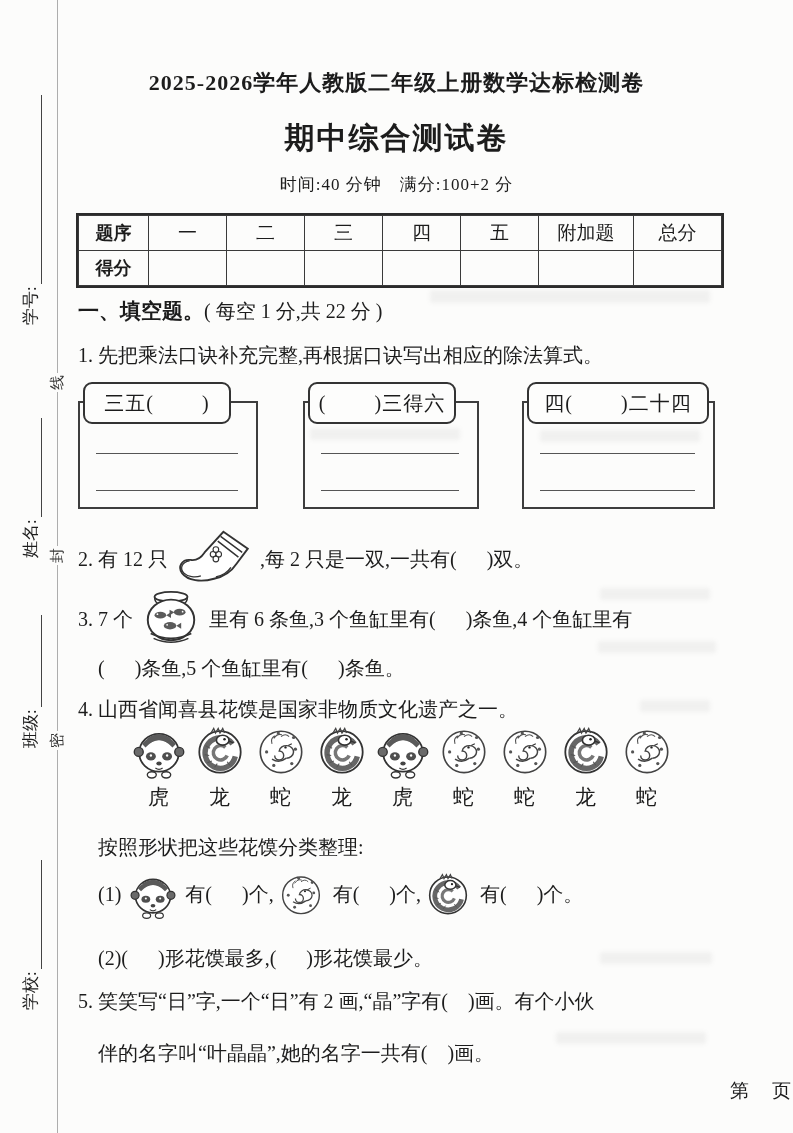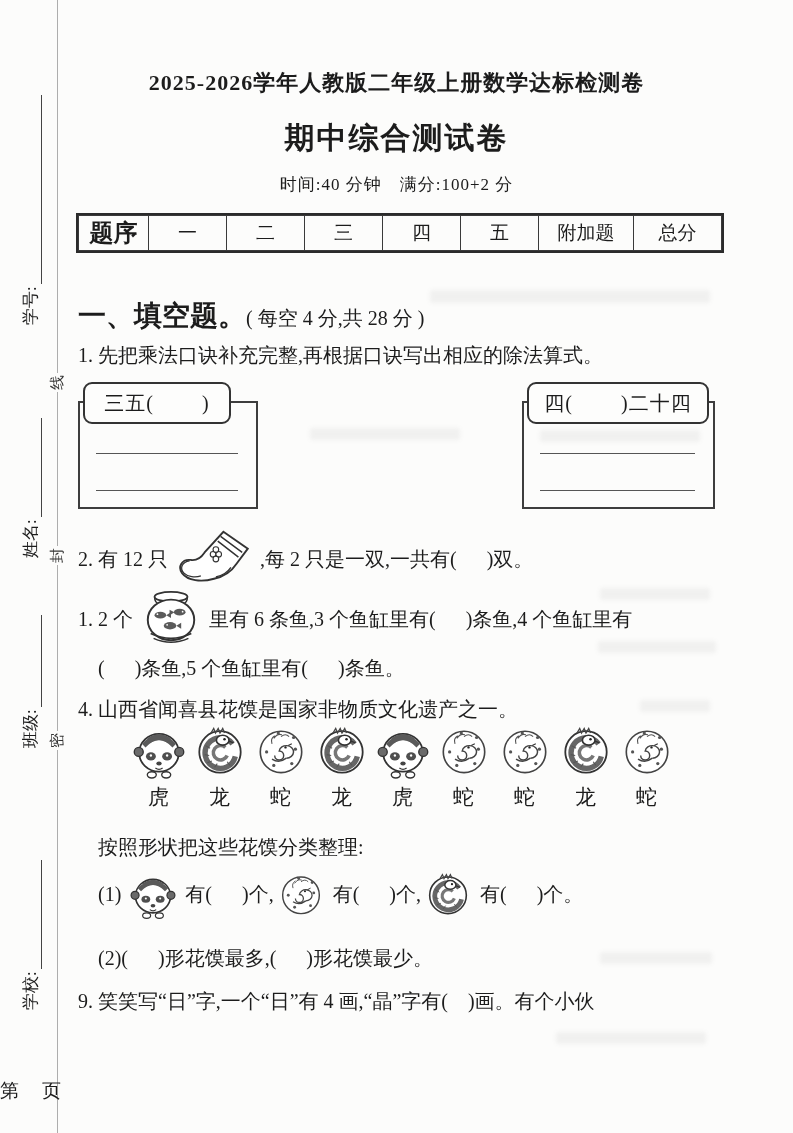--- a/index.html
+++ b/index.html
@@ -14,25 +14,25 @@
   .title1{top:68px;font-size:22px;letter-spacing:1px;}
   .title2{top:118px;font-size:30px;letter-spacing:2px;}
   .info{top:173px;left:40px;right:40px;text-align:center;font-size:17px;letter-spacing:1px;}
 
   
   table.score{border-collapse:collapse;table-layout:fixed;width:643px;}
   .score-wrap{top:213px;left:76px;border:2px solid #2b2b2b;}
   table.score td{border:1px solid #3a3a3a;height:32px;text-align:center;
                  font-size:19px;vertical-align:middle;}
   table.score td.hdr{font-family:"Liberation Sans","DejaVu Sans",sans-serif;
-                     font-weight:bold;font-size:24px;}
+                     font-weight:bold;font-size:18px;}
 
   
   .sec-head{top:297px;left:78px;font-size:20px;}
-  .sec-head b{font-family:Liberation Sans, sans-serif;font-size:28px;}
+  .sec-head b{font-family:Liberation Sans, sans-serif;font-size:21px;}
   .qtext{font-size:20px;line-height:1.35;}
 
   
   .card{position:absolute;top:382px;height:127px;}
   .card .tab{position:relative;z-index:2;margin-left:5px;height:38px;
              border:2px solid #333;border-radius:9px;background:#fdfdfc;
              display:flex;align-items:center;justify-content:center;
              font-size:20px;letter-spacing:1px;}
   .card .box{position:absolute;left:0;right:0;top:19px;bottom:0;border:2px solid #3d3d3d;}
   .card .wline{position:absolute;left:16px;right:18px;border-top:1.6px solid #555;height:0;}
@@ -52,21 +52,21 @@
   .mfield{position:absolute;left:18px;transform-origin:0 0;transform:rotate(-90deg);
           display:flex;align-items:flex-end;font-size:17px;height:24px;}
   .mfield .mlabel{white-space:nowrap;}
   .mfield .mline{flex:1 0 auto;border-bottom:1.3px solid #444;height:20px;margin-left:2px;}
   .sealchar{position:absolute;left:48px;transform:rotate(-90deg);font-size:15px;
             background:#fcfcfb;padding:1px 2px;color:#333;}
 
   
   .bleed{position:absolute;background:#8f8f8f;opacity:.10;filter:blur(2px);border-radius:2px;}
 
-  .footer{top:1078px;left:0;right:0;text-align:left;font-size:19px;letter-spacing:2px;}
+  .footer{top:1078px;left:0;right:0;text-align:right;font-size:19px;letter-spacing:2px;}
 </style>
 </head>
 <body>
 
 <svg width="0" height="0" style="position:absolute" aria-hidden="true">
   <defs>
     <symbol id="sym-tiger-bun" viewBox="0 0 60 64">
       <ellipse cx="30" cy="34" rx="22" ry="21" fill="#fff" stroke="#333" stroke-width="2"></ellipse>
       <path d="M11 24 Q30 4 49 24 L45 28 Q30 12 15 28 Z" fill="#5a5a5a"></path>
       <path d="M17 18 Q30 9 43 18 L40 23 Q30 16 20 23 Z" fill="#5a5a5a"></path>
@@ -191,55 +191,72 @@
           <tr>
         <td class="hdr">题序</td>
         <td>一</td>
         <td>二</td>
         <td>三</td>
         <td>四</td>
         <td>五</td>
         <td>附加题</td>
         <td>总分</td>
       </tr>
+      <tr>
+        <td class="hdr">得分</td>
+        <td></td>
+        <td></td>
+        <td></td>
+        <td></td>
+        <td></td>
+        <td></td>
+        <td></td>
+      </tr>
     </tbody>
       </table>
   </div>
 
   <div class="abs sec-head">
-    <b class="t">一、填空题。</b><span class="t">( 每空 4 分,共 28 分 )</span>
+    <b class="t">一、填空题。</b><span class="t">( 每空 1 分,共 22 分 )</span>
   </div>
 
   <div class="abs qtext t" style="top:342px;left:78px;">1. 先把乘法口诀补充完整,再根据口诀写出相应的除法算式。</div>
 
   <div class="card" style="left:78px;width:180px;">
     <div class="tab t" style="width:144px;">三五(        )</div>
     <div class="box">
       <div class="wline" style="top:50px;"></div>
       <div class="wline" style="top:87px;"></div>
     </div>
   </div>
+  <div class="card" style="left:303px;width:176px;">
+    <div class="tab t" style="width:144px;">(        )三得六</div>
+    <div class="box">
+      <div class="wline" style="top:50px;"></div>
+      <div class="wline" style="top:87px;"></div>
+    </div>
+  </div>
   <div class="card" style="left:522px;width:193px;">
     <div class="tab t" style="width:178px;">四(        )二十四</div>
     <div class="box">
       <div class="wline" style="top:50px;"></div>
       <div class="wline" style="top:87px;"></div>
     </div>
   </div>
 
   <div class="abs qrow" style="top:524px;left:78px;height:70px;">
     <span class="qtext t">2. 有 12 只</span>
     <svg width="80" height="62" viewBox="0 0 84 66" style="margin:0 6px;">
         <use href="#sym-sock"></use>
       </svg>
     <span class="qtext t">,每 2 只是一双,一共有(      )双。</span>
   </div>
 
   <div class="abs qrow" style="top:584px;left:78px;height:70px;">
-    <span class="qtext t">1. 2 个</span>
+    <span class="qtext t">3. 7 个</span>
     <svg width="64" height="60" viewBox="0 0 66 62" style="margin:0 6px;">
         <use href="#sym-fishbowl"></use>
       </svg>
     <span class="qtext t">里有 6 条鱼,3 个鱼缸里有(      )条鱼,4 个鱼缸里有</span>
   </div>
   <div class="abs qtext t" style="top:655px;left:98px;">(      )条鱼,5 个鱼缸里有(      )条鱼。</div>
 
   <div class="abs qtext t" style="top:696px;left:78px;text-align:center;">4. 山西省闻喜县花馍是国家非物质文化遗产之一。</div>
 
   <div class="abs bun-row" id="bun-row">
@@ -320,17 +337,18 @@
       </svg>
     <span class="qtext t"> 有(      )个,</span>
     <svg width="48" height="51" viewBox="0 0 60 64" style="margin:0 3px;">
         <use href="#sym-dragon-bun"></use>
       </svg>
     <span class="qtext t"> 有(      )个。</span>
   </div>
 
   <div class="abs qtext t" style="top:945px;left:98px;">(2)(      )形花馍最多,(      )形花馍最少。</div>
 
-  <div class="abs qtext t" style="top:988px;left:78px;">9. 笑笑写“日”字,一个“日”有 4 画,“晶”字有(    )画。有个小伙</div>
+  <div class="abs qtext t" style="top:988px;left:78px;">5. 笑笑写“日”字,一个“日”有 2 画,“晶”字有(    )画。有个小伙</div>
+  <div class="abs qtext t" style="top:1040px;left:98px;">伴的名字叫“叶晶晶”,她的名字一共有(    )画。</div>
 
   <div class="abs footer t">第　页</div>
 
 </div>
 
 </body></html>

